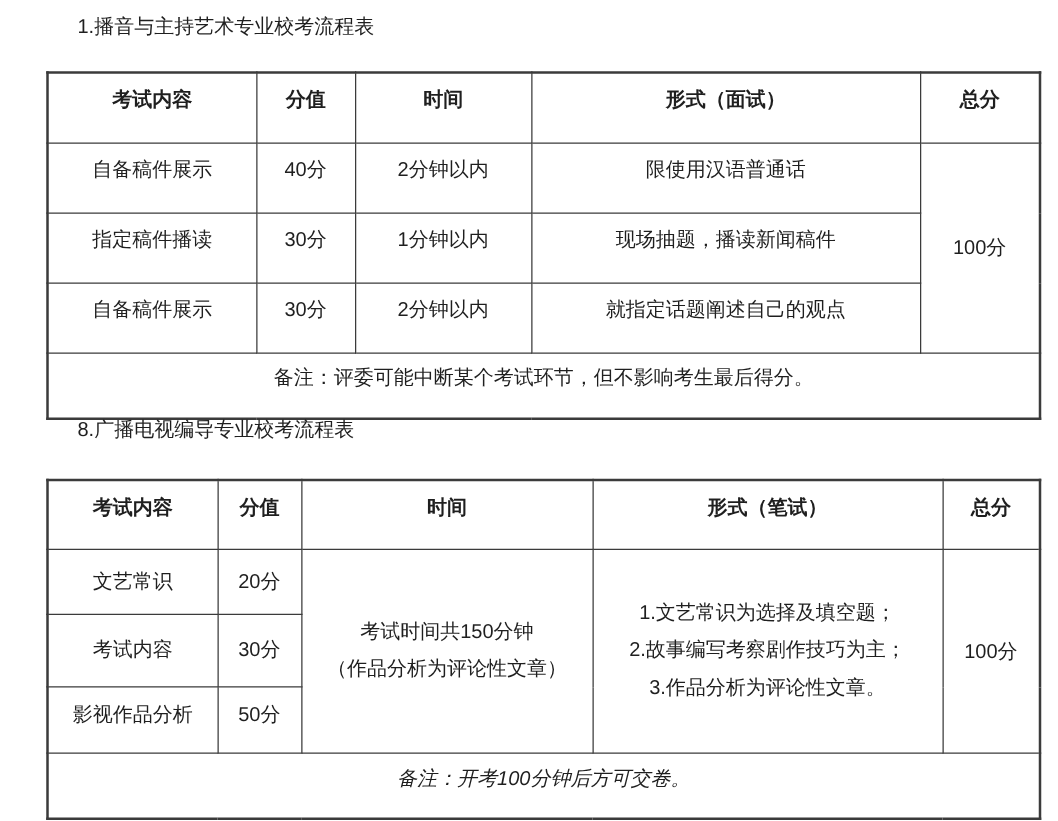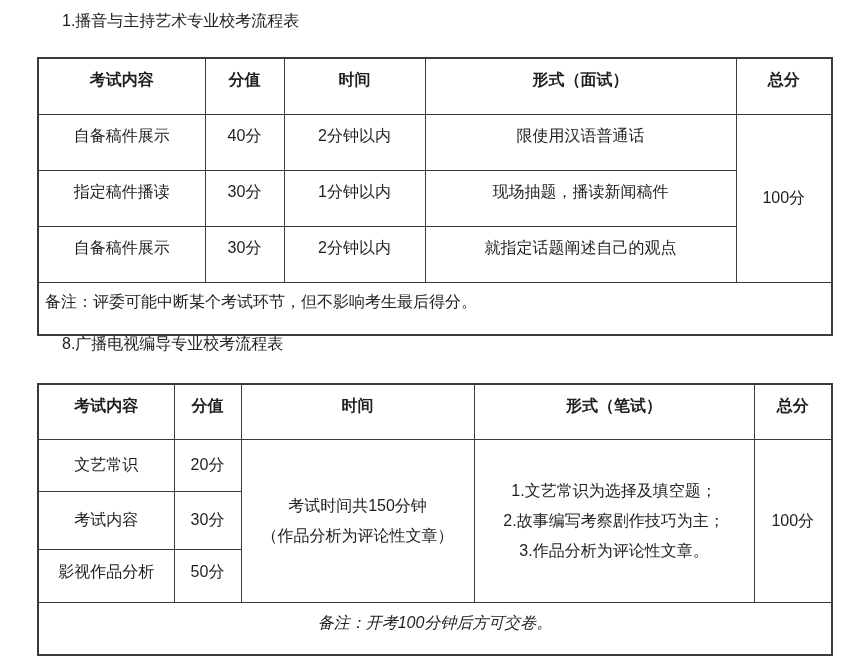--- a/index.html
+++ b/index.html
@@ -46,21 +46,21 @@
   }
   .exam-table th {
     font-weight: bold;
     padding-bottom: 12px;
   }
   #table-1 th { height: 43px; }
   #table-1 td.body-cell { height: 43px; padding-bottom: 12px; }
   #table-1 td.total-cell { padding-bottom: 0; }
   #table-1 tr.note-row td {
     height: 39px;
-    text-align: left;
+    text-align: center;
     padding: 0 6px 12px 6px;
   }
 
   #table-2 th { height: 42px; }
   #table-2 td.body-cell-r1 { height: 51px; }
   #table-2 td.body-cell-r2 { height: 57px; }
   #table-2 td.body-cell-r3 { height: 44px; padding-bottom: 8px; }
   #table-2 tr.note-row td {
     height: 41px;
     text-align: center;

